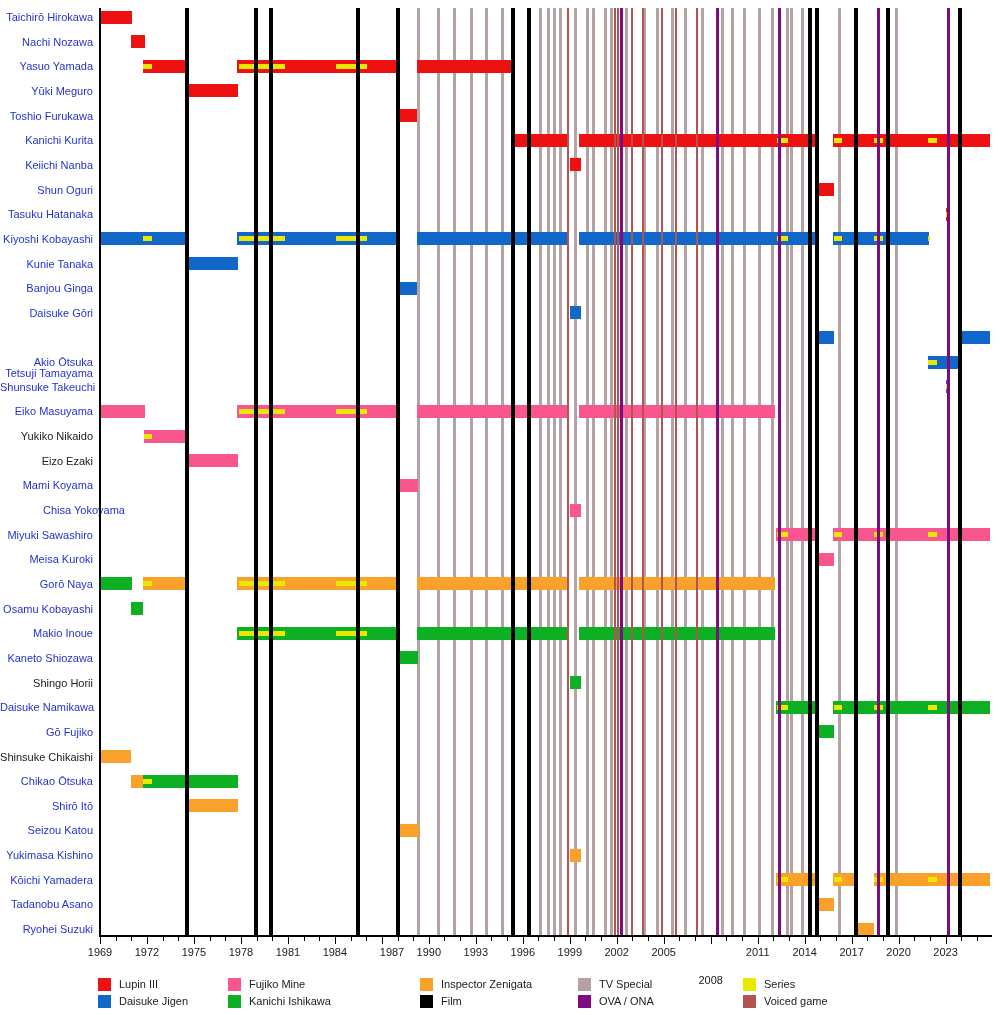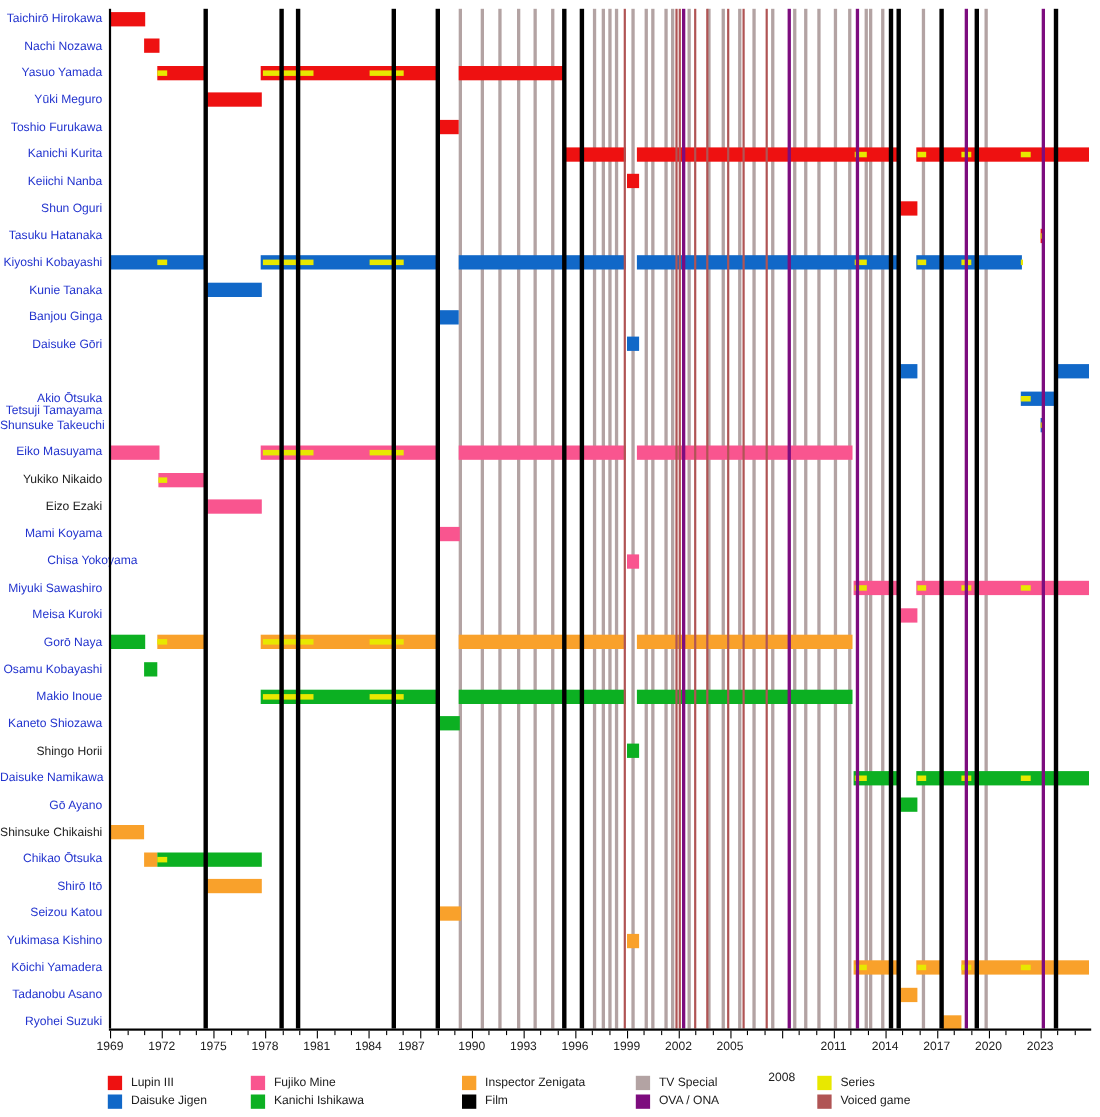--- a/index.html
+++ b/index.html
@@ -186,21 +186,21 @@
     <div class="bar" style="left: 397.522px; width: 20.3568px; top: 651.4px; background: rgb(12, 176, 34);"></div>
     <div class="row-label plain" style="top: 675.55px;">Shingo Horii</div>
     <div class="bar" style="left: 569.772px; width: 10.9613px; top: 676.05px; background: rgb(12, 176, 34);"></div>
     <div class="row-label" style="top: 700.2px;">Daisuke Namikawa</div>
     <div class="bar" style="left: 775.688px; width: 41.1833px; top: 700.7px; background: rgb(12, 176, 34);"></div>
     <div class="bar" style="left: 833.157px; width: 157.06px; top: 700.7px; background: rgb(12, 176, 34);"></div>
     <div class="stripe" style="left: 777.254px; width: 10.9613px; top: 704.7px; background: rgb(232, 232, 0);"></div>
     <div class="stripe" style="left: 834.409px; width: 7.82953px; top: 704.7px; background: rgb(232, 232, 0);"></div>
     <div class="stripe" style="left: 873.557px; width: 9.39543px; top: 704.7px; background: rgb(232, 232, 0);"></div>
     <div class="stripe" style="left: 927.581px; width: 9.39543px; top: 704.7px; background: rgb(232, 232, 0);"></div>
-    <div class="row-label" style="top: 724.85px;">Gō Ayano</div>
+    <div class="row-label" style="top: 724.85px;">Gō Fujiko</div>
     <div class="bar" style="left: 816.871px; width: 17.225px; top: 725.35px; background: rgb(12, 176, 34);"></div>
     <div class="row-label plain" style="top: 749.5px;">Shinsuke Chikaishi</div>
     <div class="bar" style="left: 100px; width: 31.3181px; top: 750px; background: rgb(249, 161, 43);"></div>
     <div class="row-label" style="top: 774.15px;">Chikao Ōtsuka</div>
     <div class="bar" style="left: 131.318px; width: 11.7443px; top: 774.65px; background: rgb(249, 161, 43);"></div>
     <div class="bar" style="left: 143.062px; width: 94.7373px; top: 774.65px; background: rgb(12, 176, 34);"></div>
     <div class="stripe" style="left: 143.062px; width: 8.61248px; top: 778.65px; background: rgb(232, 232, 0);"></div>
     <div class="row-label" style="top: 798.8px;">Shirō Itō</div>
     <div class="bar" style="left: 186.908px; width: 50.8919px; top: 799.3px; background: rgb(249, 161, 43);"></div>
     <div class="row-label" style="top: 823.45px;">Seizou Katou</div>
@@ -239,21 +239,21 @@
     <div class="tick" style="left: 272.25px; top: 937px; height: 4px;"></div>
     <div class="tick" style="left: 287.909px; top: 937px; height: 7px;"></div>
     <div class="tick-label" style="left: 287.909px; top: 946px;">1981</div>
     <div class="tick" style="left: 303.568px; top: 937px; height: 4px;"></div>
     <div class="tick" style="left: 319.227px; top: 937px; height: 4px;"></div>
     <div class="tick" style="left: 334.886px; top: 937px; height: 7px;"></div>
     <div class="tick-label" style="left: 334.886px; top: 946px;">1984</div>
     <div class="tick" style="left: 350.545px; top: 937px; height: 4px;"></div>
     <div class="tick" style="left: 366.204px; top: 937px; height: 4px;"></div>
     <div class="tick" style="left: 381.863px; top: 937px; height: 7px;"></div>
-    <div class="tick-label" style="left: 374px; top: 946px;">1987</div>
+    <div class="tick-label" style="left: 392px; top: 946px;">1987</div>
     <div class="tick" style="left: 397.522px; top: 937px; height: 4px;"></div>
     <div class="tick" style="left: 413.181px; top: 937px; height: 4px;"></div>
     <div class="tick" style="left: 428.84px; top: 937px; height: 7px;"></div>
     <div class="tick-label" style="left: 428.84px; top: 946px;">1990</div>
     <div class="tick" style="left: 444.499px; top: 937px; height: 4px;"></div>
     <div class="tick" style="left: 460.158px; top: 937px; height: 4px;"></div>
     <div class="tick" style="left: 475.817px; top: 937px; height: 7px;"></div>
     <div class="tick-label" style="left: 475.817px; top: 946px;">1993</div>
     <div class="tick" style="left: 491.476px; top: 937px; height: 4px;"></div>
     <div class="tick" style="left: 507.135px; top: 937px; height: 4px;"></div>

